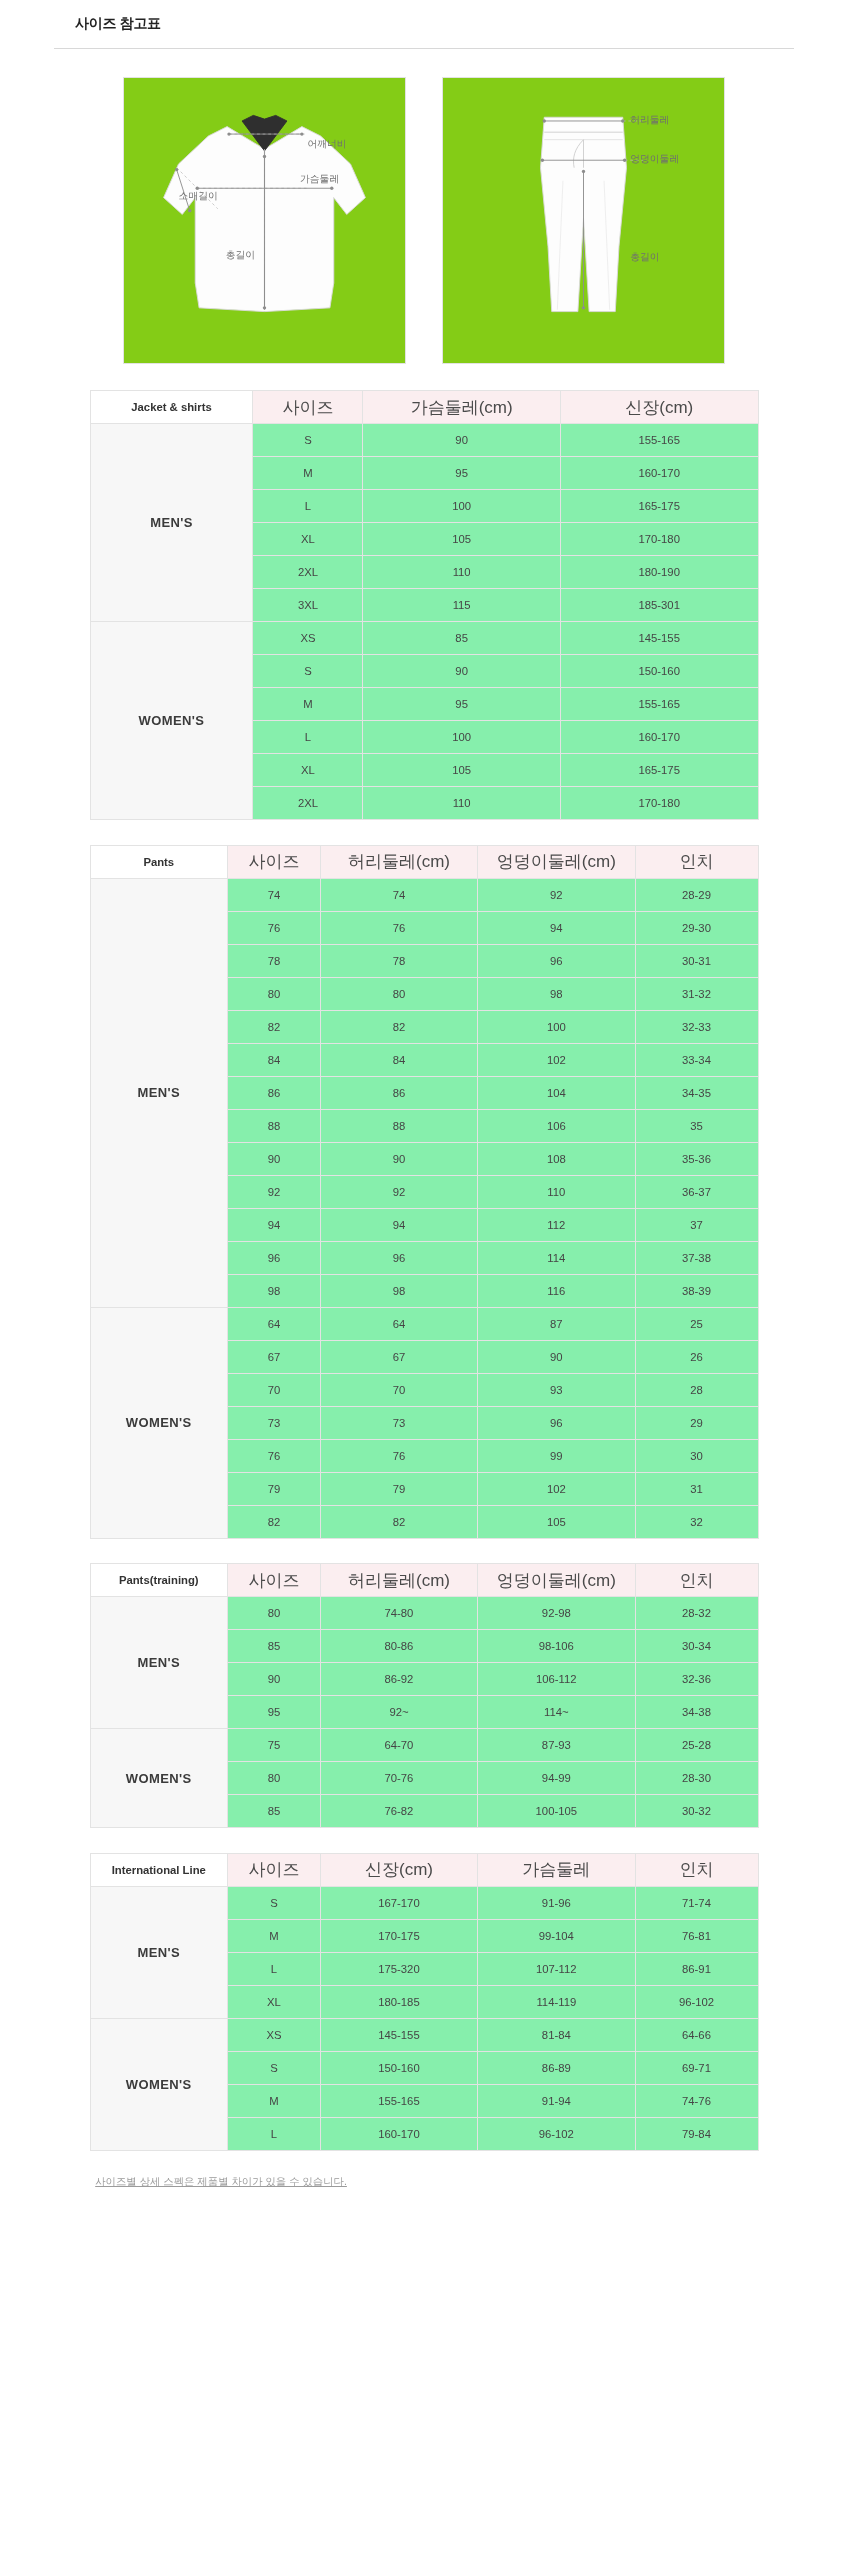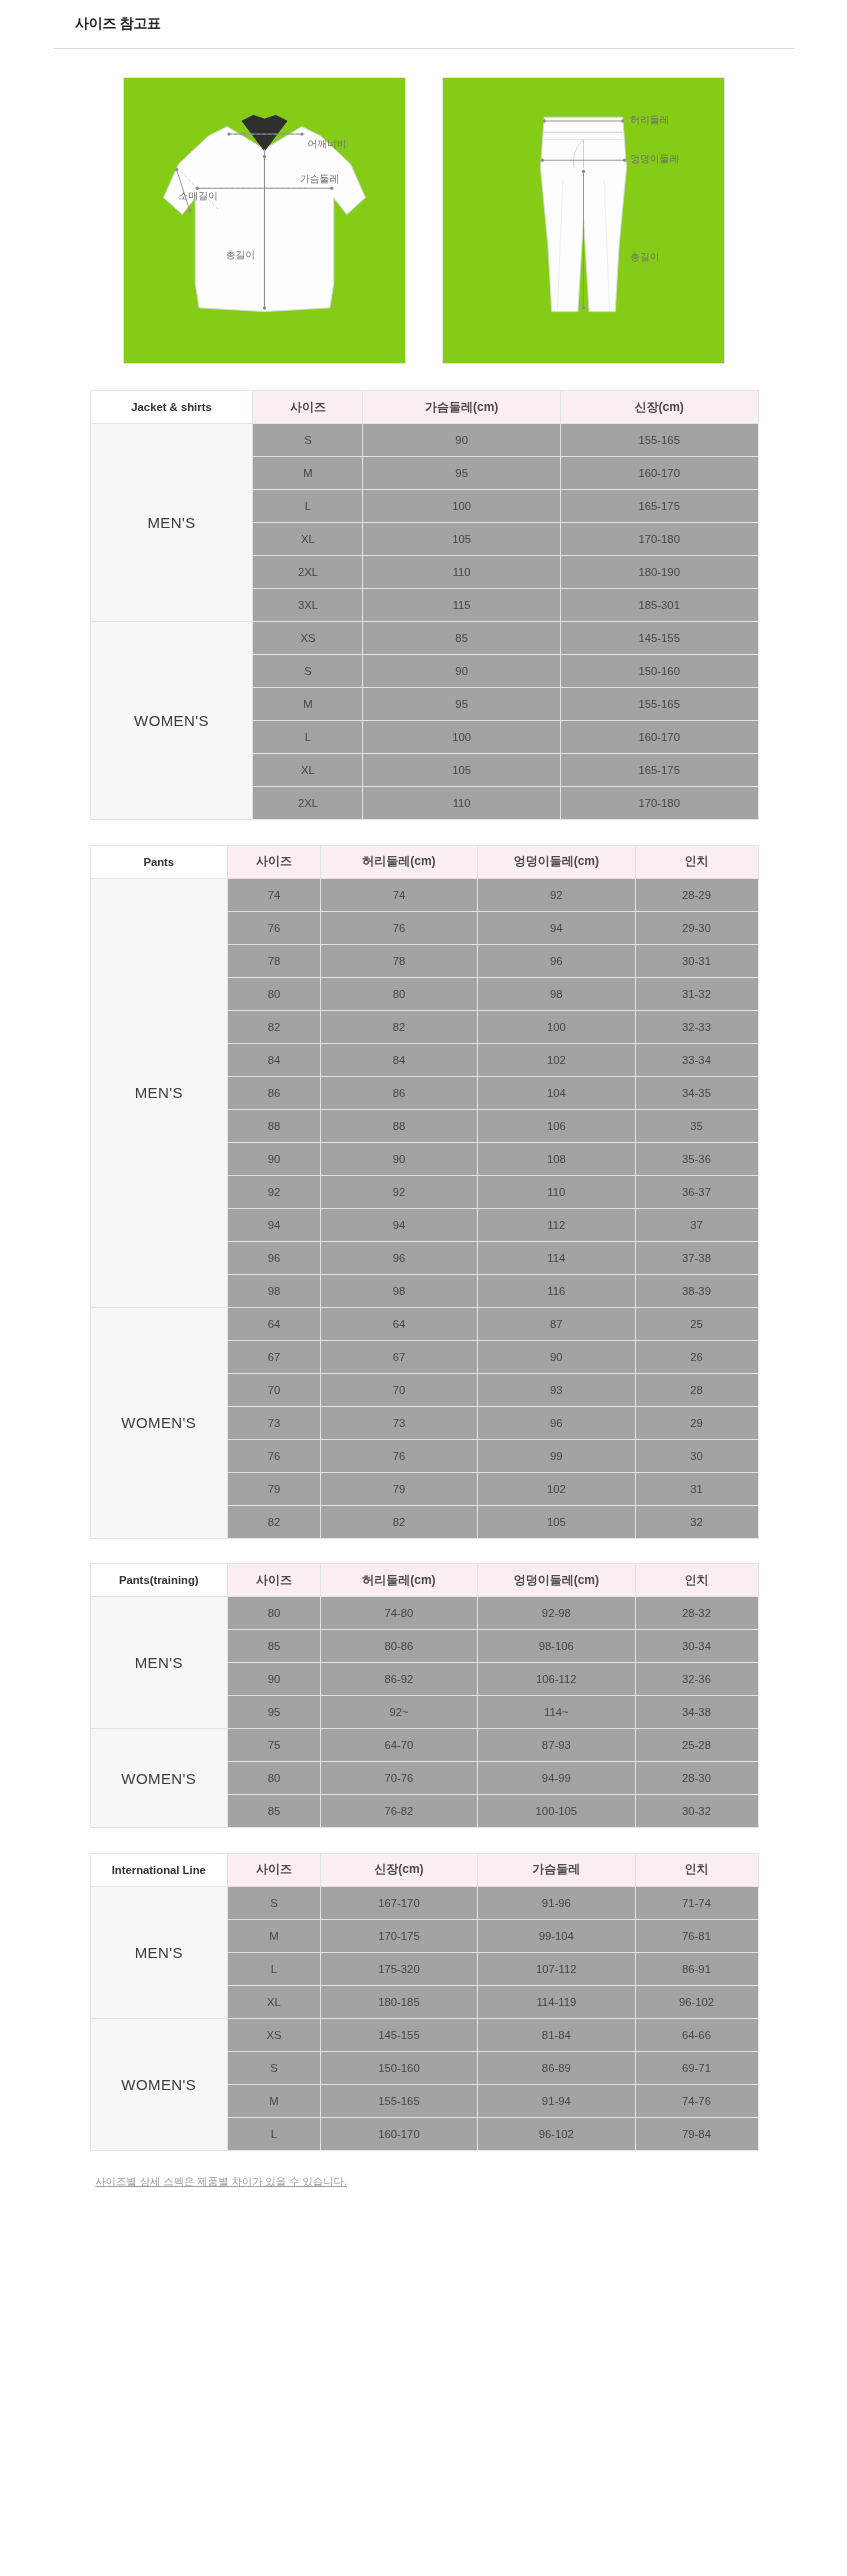--- a/index.html
+++ b/index.html
@@ -68,49 +68,48 @@
     fill: #6f6f6f;
     font-family: "Liberation Sans", sans-serif;
   }
 
   
   .size-table {
     border-collapse: collapse;
     width: 669px;
     margin: 0 auto 24.5px auto;
     table-layout: fixed;
-    background: #a3a3a3;
+    background: #86efac;
     padding-left: 7px;
   }
   .size-table th, .size-table td {
     border: 0.9px solid #e3e3e3;
     height: 32px;
     font-size: 11.3px;
     text-align: center;
     color: #454545;
     font-weight: normal;
     padding: 0;
   }
   .size-table thead th {
     background: #fbeef0;
     color: #4a4a4a;
-    font-size: 12px;
-    font-weight: bold;
+    font-size: 17px;
   }
   .size-table thead th.cat-head {
     background: #ffffff;
     font-weight: bold;
     color: #333333;
     font-size: 11.3px;
   }
   .size-table td.group-cell {
     background: #f7f7f7;
-    font-weight: normal;
+    font-weight: bold;
     color: #3b3b3b;
-    font-size: 15px;
+    font-size: 13px;
     letter-spacing: 0.4px;
   }
   .note {
     width: 669px;
     margin: 5.7px auto 0 auto;
     font-size: 10.4px;
     color: #9b9b9b;
     padding-left: 5.7px;
     box-sizing: border-box;
     text-decoration: underline;

